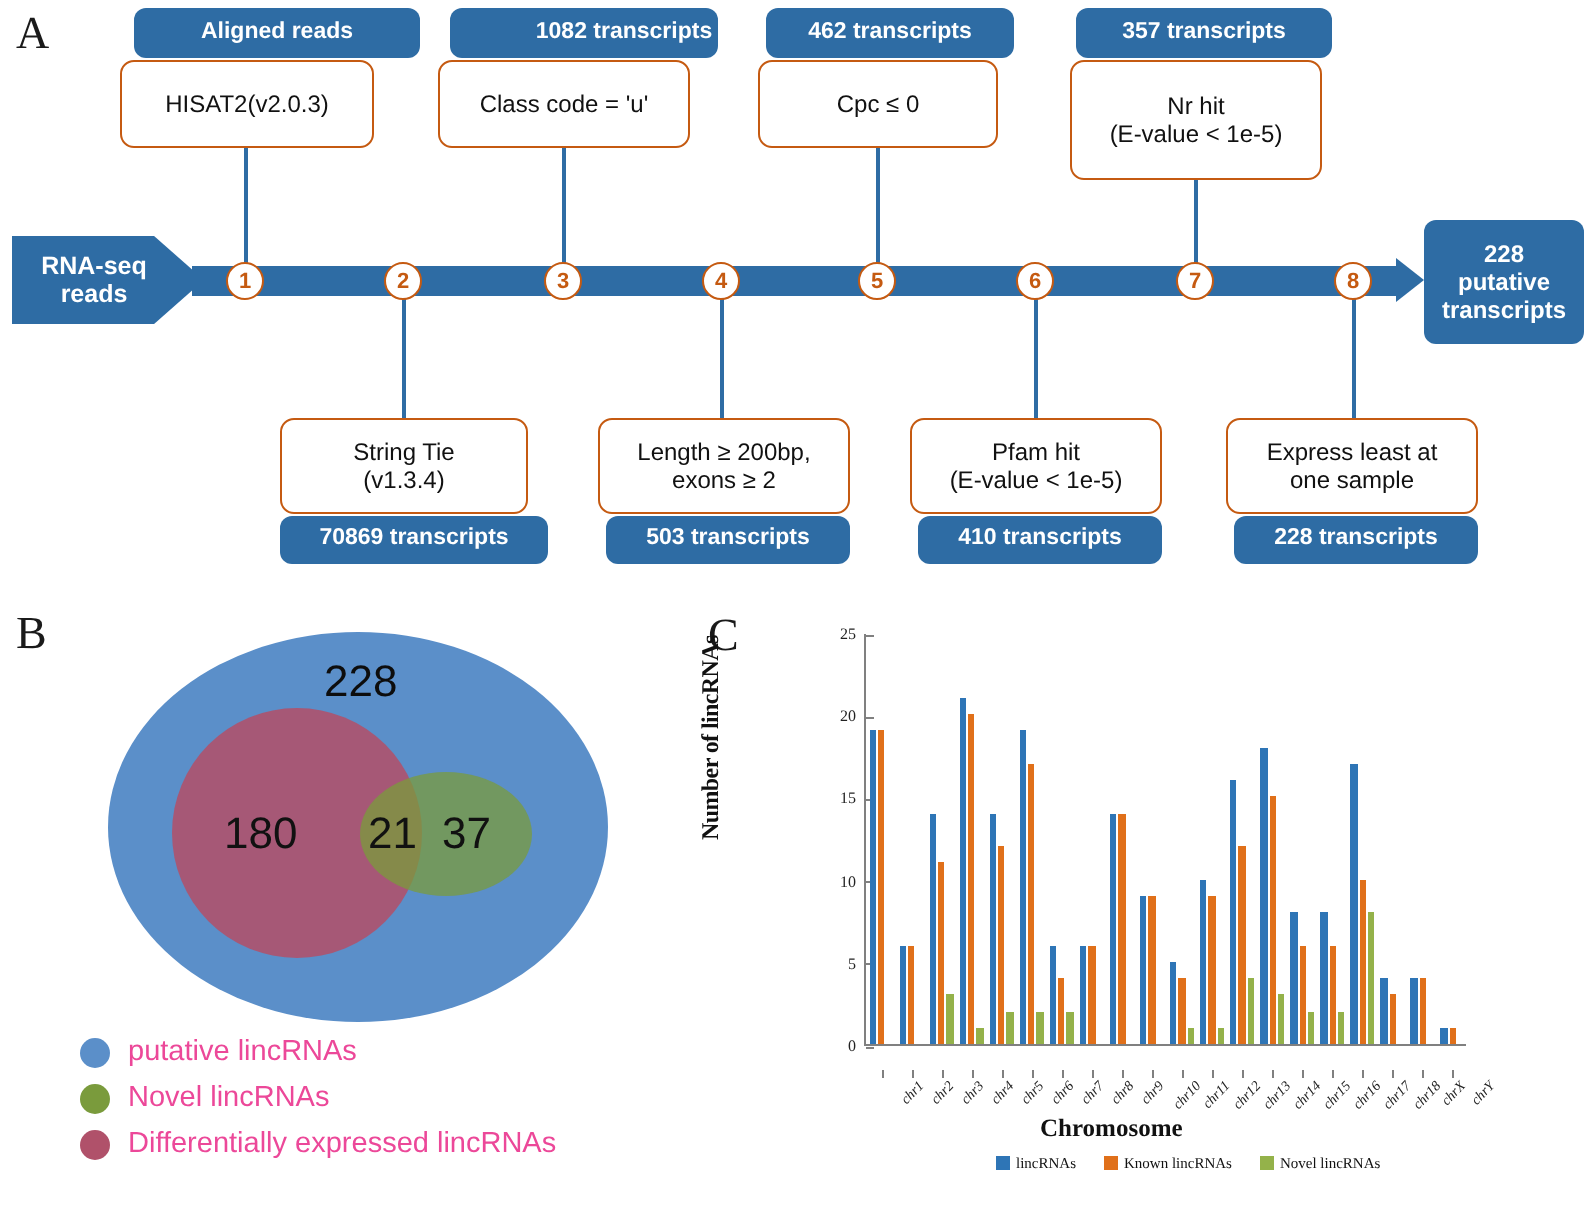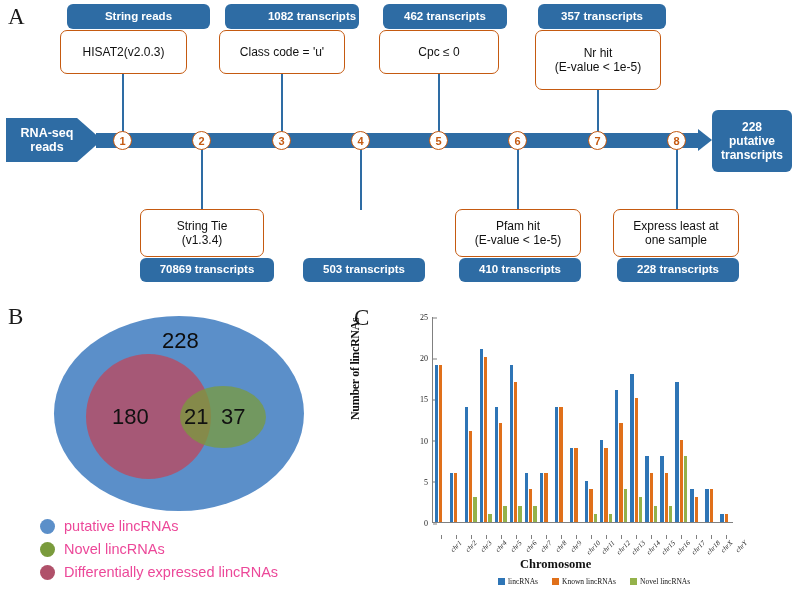--- a/index.html
+++ b/index.html
@@ -197,21 +197,21 @@
   .legC-item{display:flex;align-items:center;gap:3px;}
   .legC-sw{width:7px;height:7px;}
   .legC-txt{font-size:7.5px;font-family:"Liberation Serif", serif;color:#111;white-space:nowrap;}
 </style>
 </head>
 <body>
 
 <div id="panelA">
   <span class="panel-letter" style="left:8px;top:4px;">A</span>
 
-  <div class="blue-box" style="left:67px;top:4px;width:143px;height:25px;">String reads</div>
+  <div class="blue-box" style="left:67px;top:4px;width:143px;height:25px;">Aligned reads</div>
   <div class="blue-box" style="left:225px;top:4px;width:134px;height:25px;padding-left:40px;">1082 transcripts</div>
   <div class="blue-box" style="left:383px;top:4px;width:124px;height:25px;">462 transcripts</div>
   <div class="blue-box" style="left:538px;top:4px;width:128px;height:25px;">357 transcripts</div>
 
   <div class="white-box" style="left:60px;top:30px;width:127px;height:44px;">
     <span>HISAT2(v2.0.3)</span>
   </div>
   <div class="white-box" style="left:219px;top:30px;width:126px;height:44px;">
     <span>Class code = 'u'</span>
   </div>
@@ -251,20 +251,24 @@
   </div>
 
   <div class="vline" style="left:201px;top:148px;height:62px;"></div>
   <div class="vline" style="left:360px;top:148px;height:62px;"></div>
   <div class="vline" style="left:517px;top:148px;height:62px;"></div>
   <div class="vline" style="left:676px;top:148px;height:62px;"></div>
 
   <div class="white-box" style="left:140px;top:209px;width:124px;height:48px;flex-direction:column;">
     <span>String Tie</span>
     <span>(v1.3.4)</span>
+  </div>
+  <div class="white-box" style="left:299px;top:209px;width:126px;height:48px;flex-direction:column;">
+    <span>Length ≥ 200bp,</span>
+    <span>exons ≥ 2</span>
   </div>
   <div class="white-box" style="left:455px;top:209px;width:126px;height:48px;flex-direction:column;">
     <span>Pfam hit</span>
     <span>(E-value &lt; 1e-5)</span>
   </div>
   <div class="white-box" style="left:613px;top:209px;width:126px;height:48px;flex-direction:column;">
     <span>Express least at</span>
     <span>one sample</span>
   </div>
 

